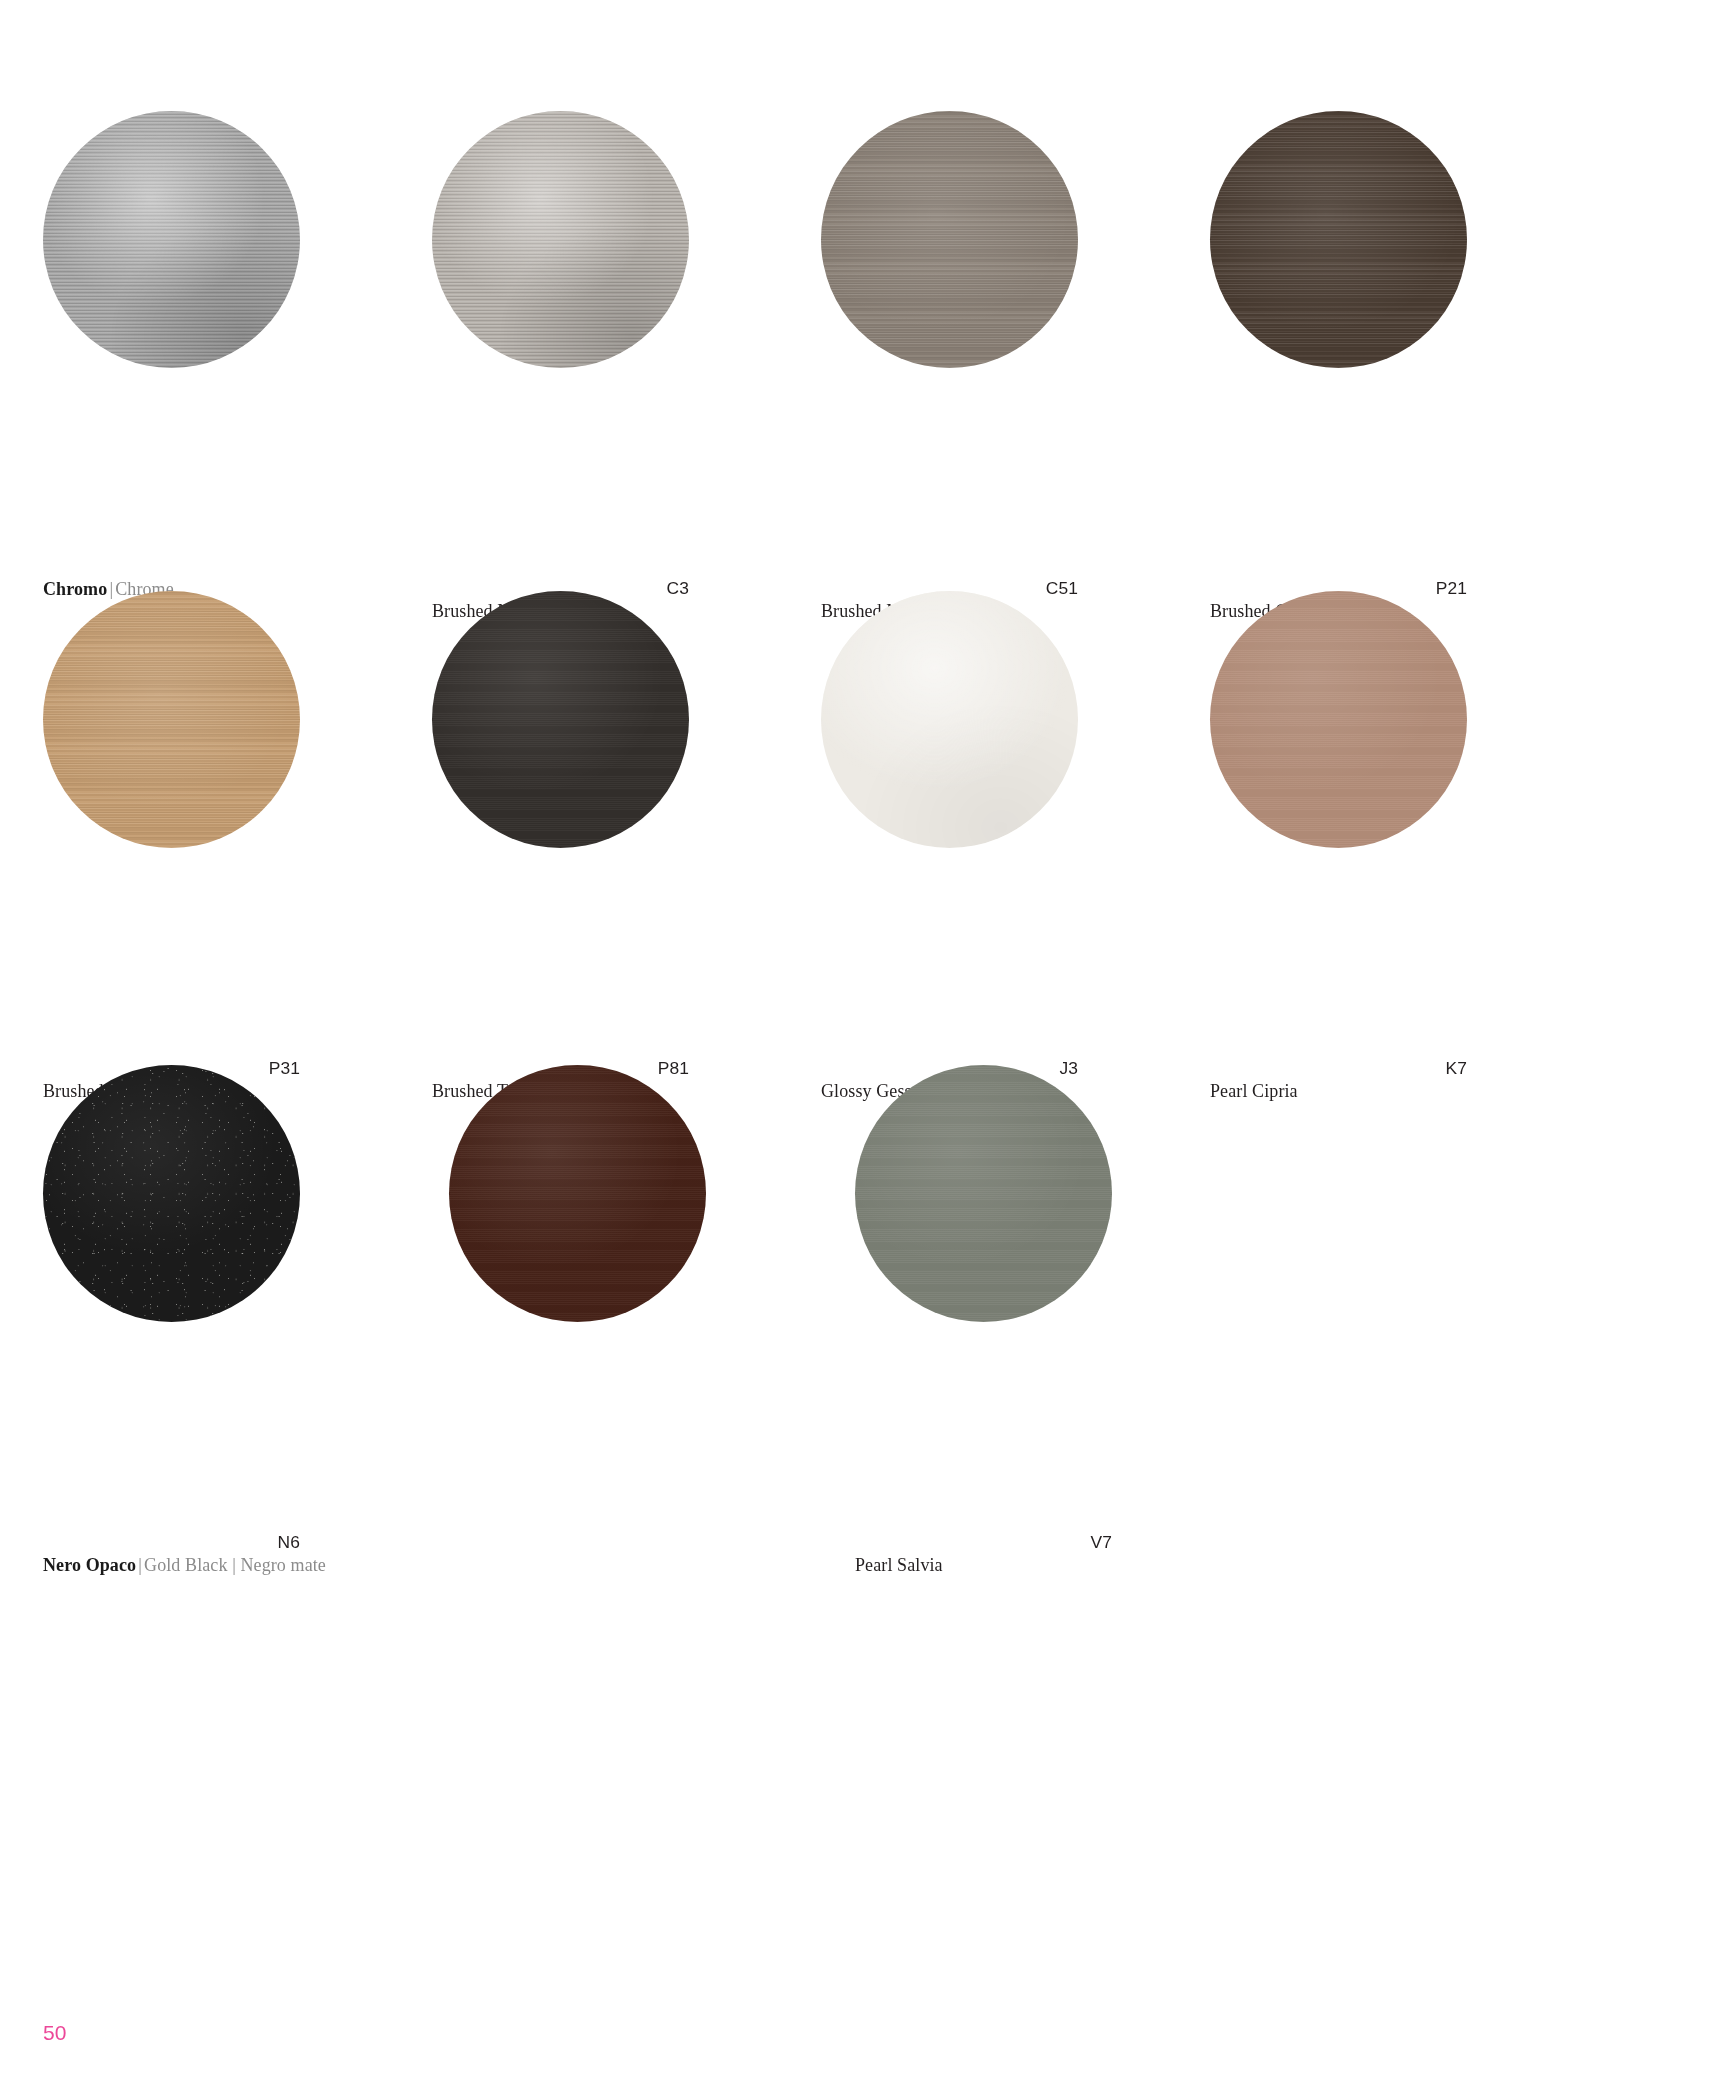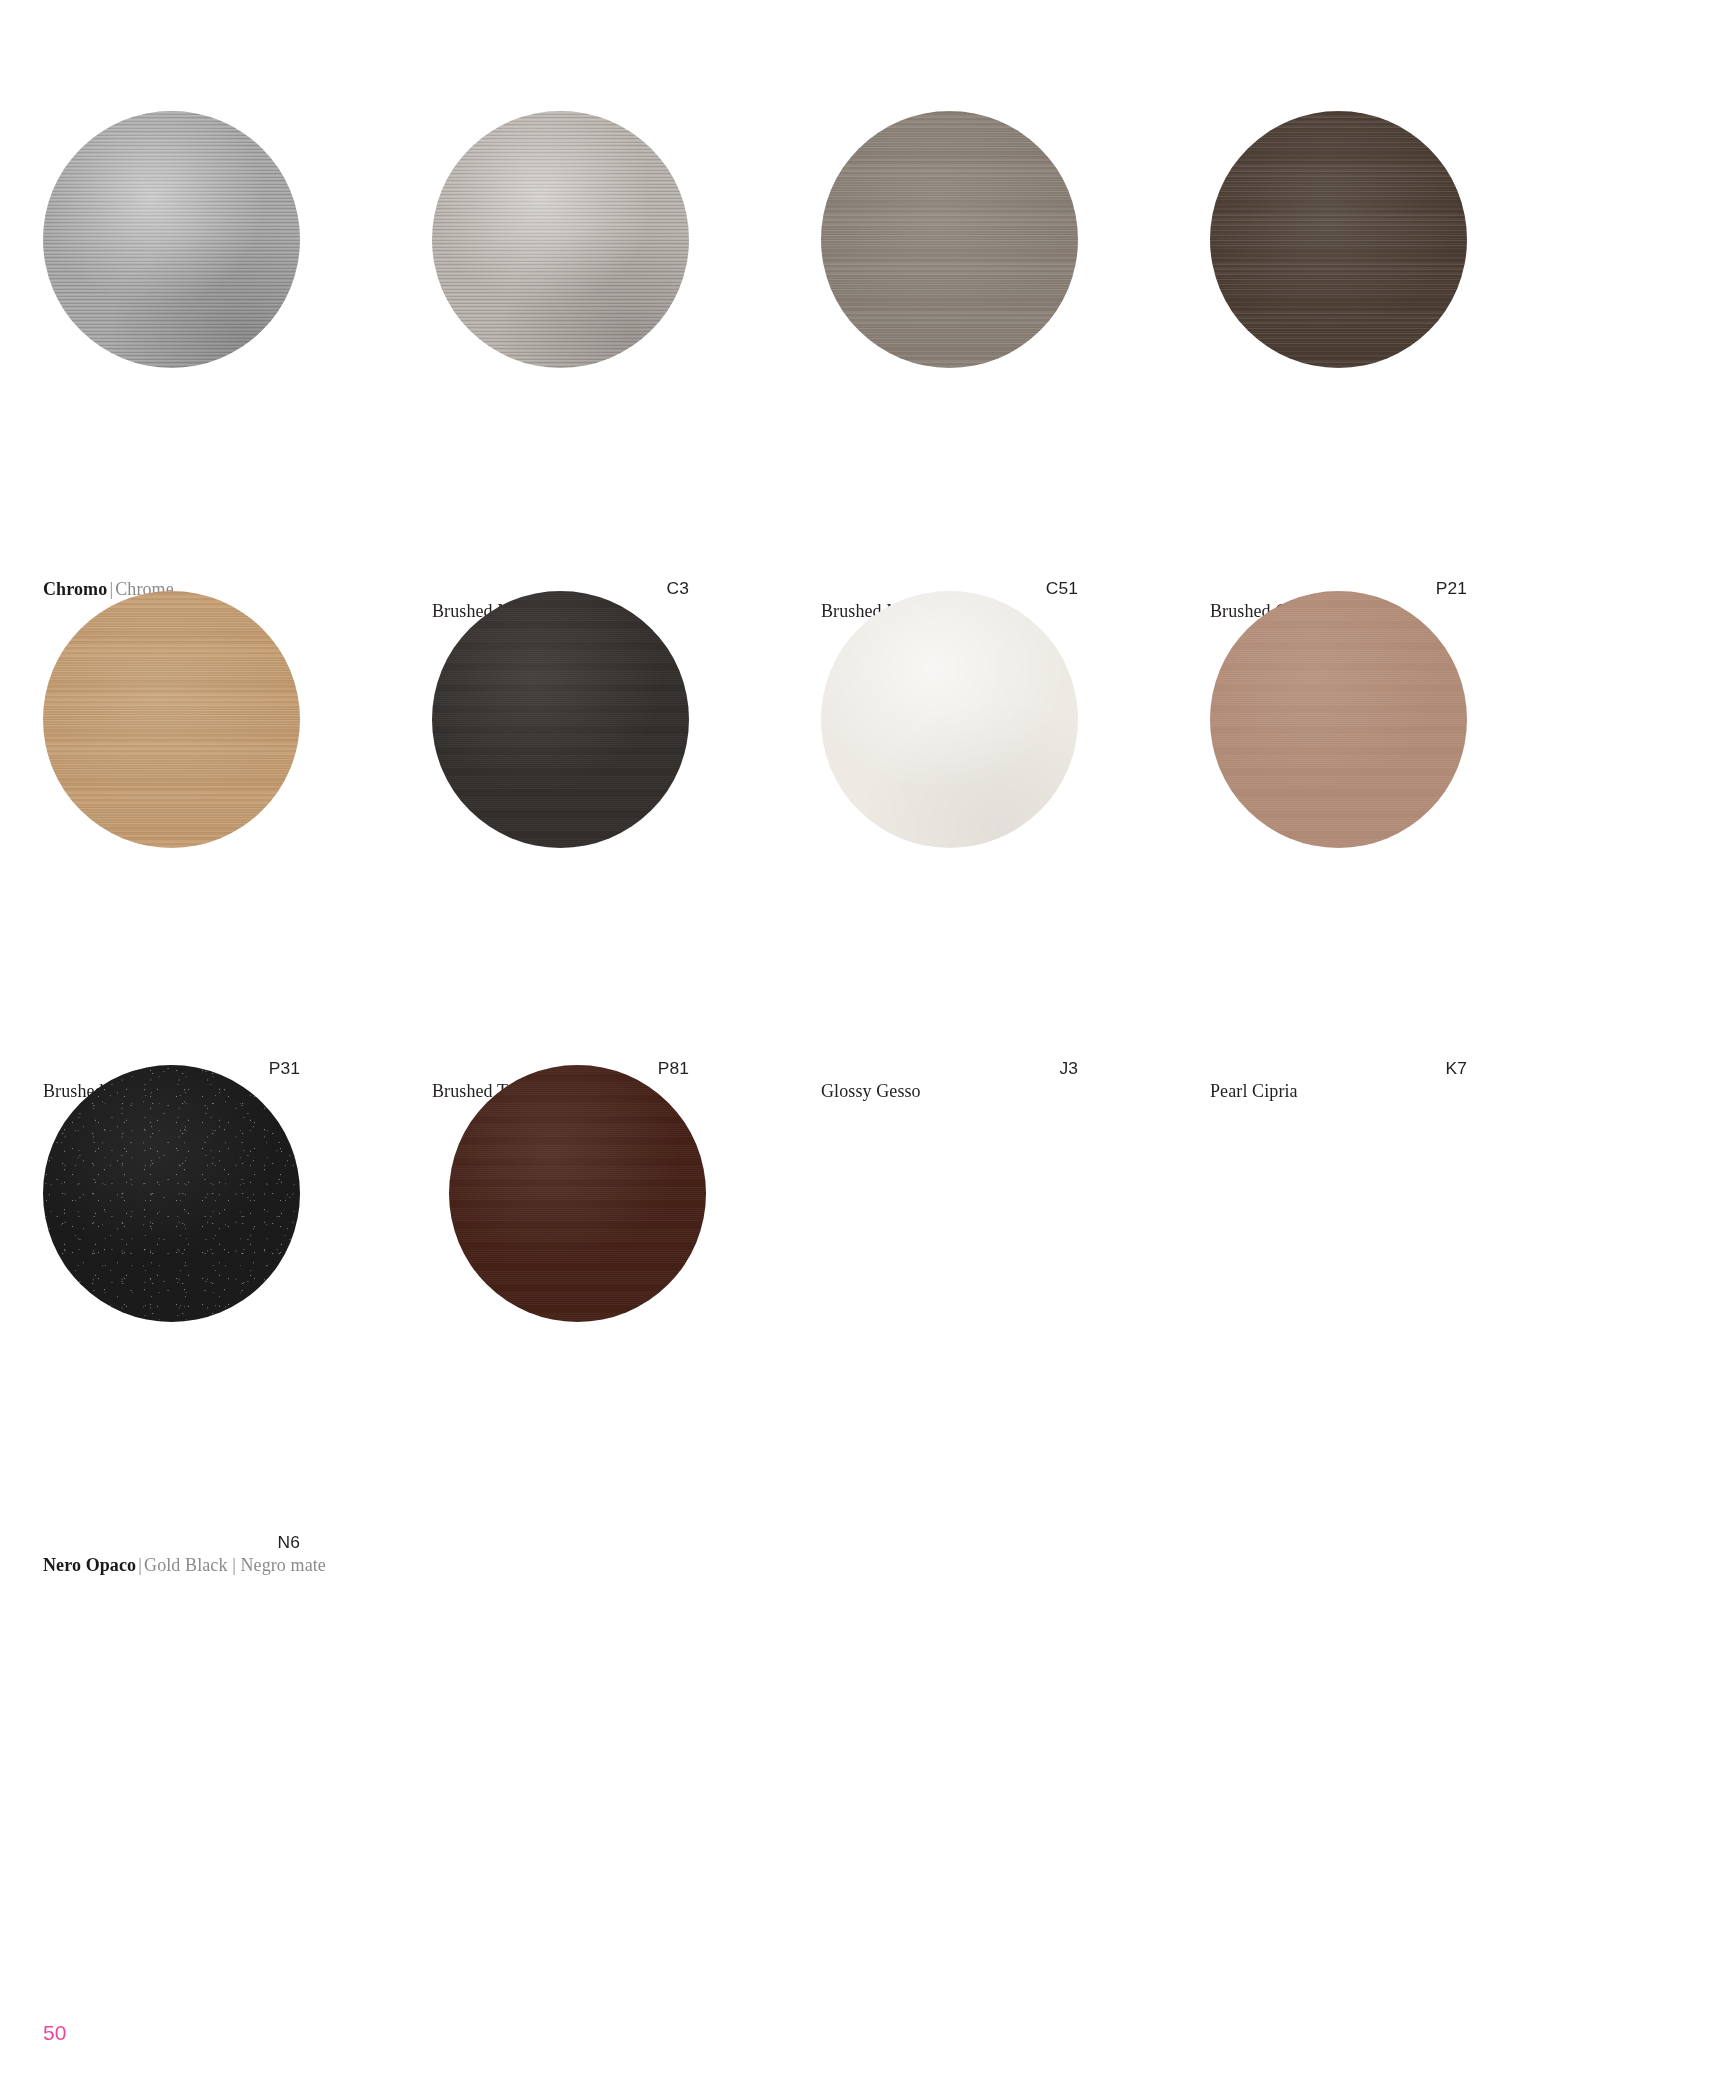--- a/index.html
+++ b/index.html
@@ -309,20 +309,32 @@
 
       <div class="swatch-cell">
         <div class="disc-wrap">
           <div class="disc tex-soft" style="background-color: rgb(70, 34, 24);">
             <div class="grain"></div>
             <div class="sheen"></div>
           </div>
         </div>
       </div>
 
+      <div class="swatch-cell">
+        <div class="disc-wrap">
+          <div class="disc tex-soft" style="background-color: rgb(123, 128, 117);">
+            <div class="grain"></div>
+            <div class="sheen"></div>
+          </div>
+        </div>
+        <div class="caption r3">
+          <span class="code">V7</span>
+          <span class="fin-name"><span>Pearl Salvia</span></span>
+        </div>
+      </div>
 
 
     </div>
 
   </div>
 
   <div class="page-number">50</div>
 
 </div>
 

